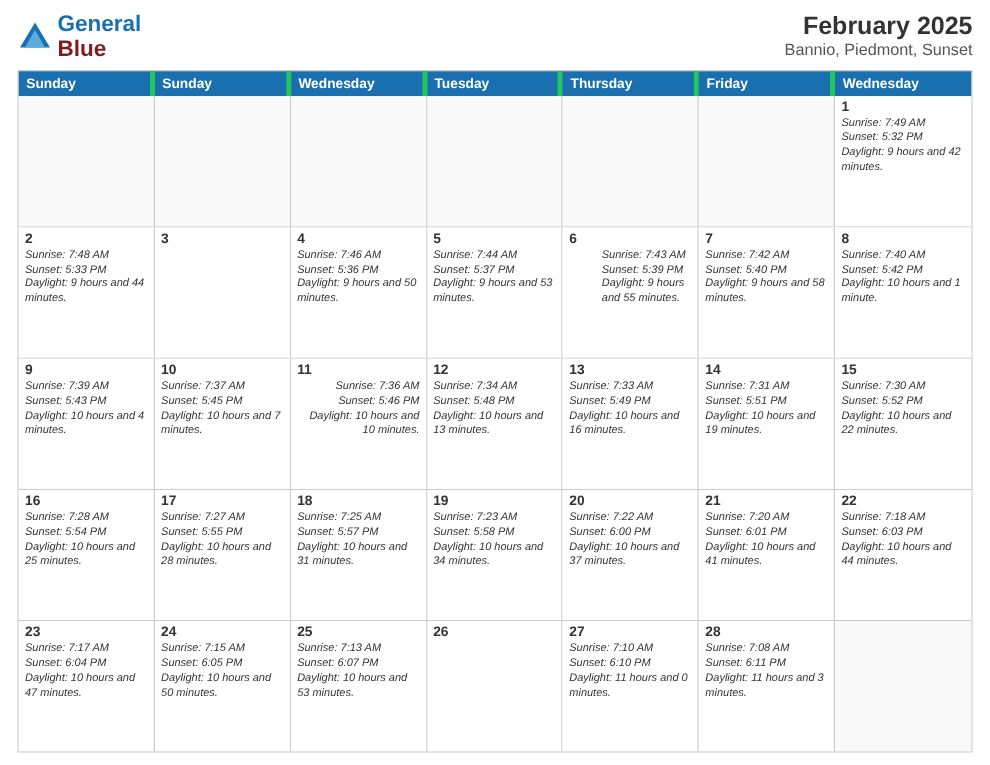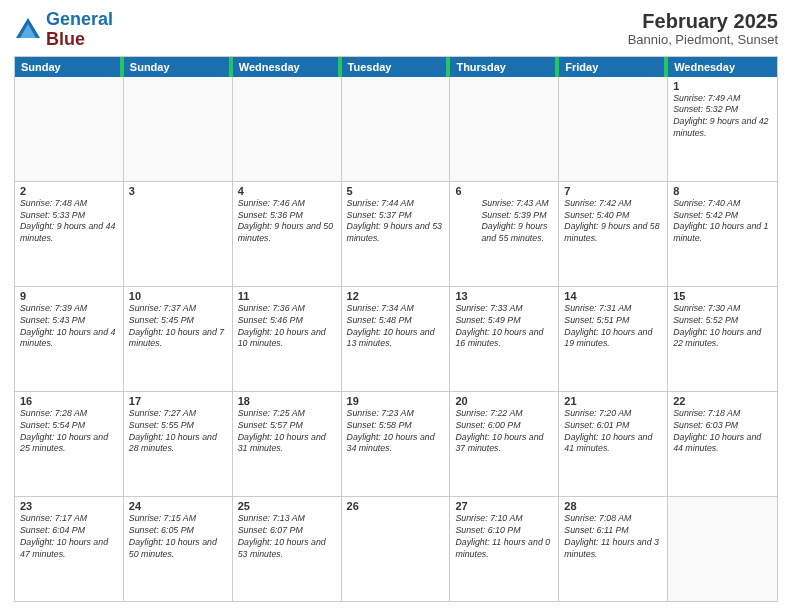--- a/index.html
+++ b/index.html
@@ -205,21 +205,21 @@
 Daylight: 10 hours and 4 minutes.</div>
           </div>
           <div class="cal-cell">
             <span class="day-num">10</span>
             <div class="cell-text" style="white-space: pre-line;">Sunrise: 7:37 AM
 Sunset: 5:45 PM
 Daylight: 10 hours and 7 minutes.</div>
           </div>
           <div class="cal-cell">
             <span class="day-num">11</span>
-            <div class="cell-text" style="white-space: pre-line;">Sunrise: 7:36 AM
+            <div class="cell-text" style="white-space: pre-line; text-align: right;">Sunrise: 7:36 AM
 Sunset: 5:46 PM
 Daylight: 10 hours and 10 minutes.</div>
           </div>
           <div class="cal-cell">
             <span class="day-num">12</span>
             <div class="cell-text" style="white-space: pre-line;">Sunrise: 7:34 AM
 Sunset: 5:48 PM
 Daylight: 10 hours and 13 minutes.</div>
           </div>
           <div class="cal-cell">

